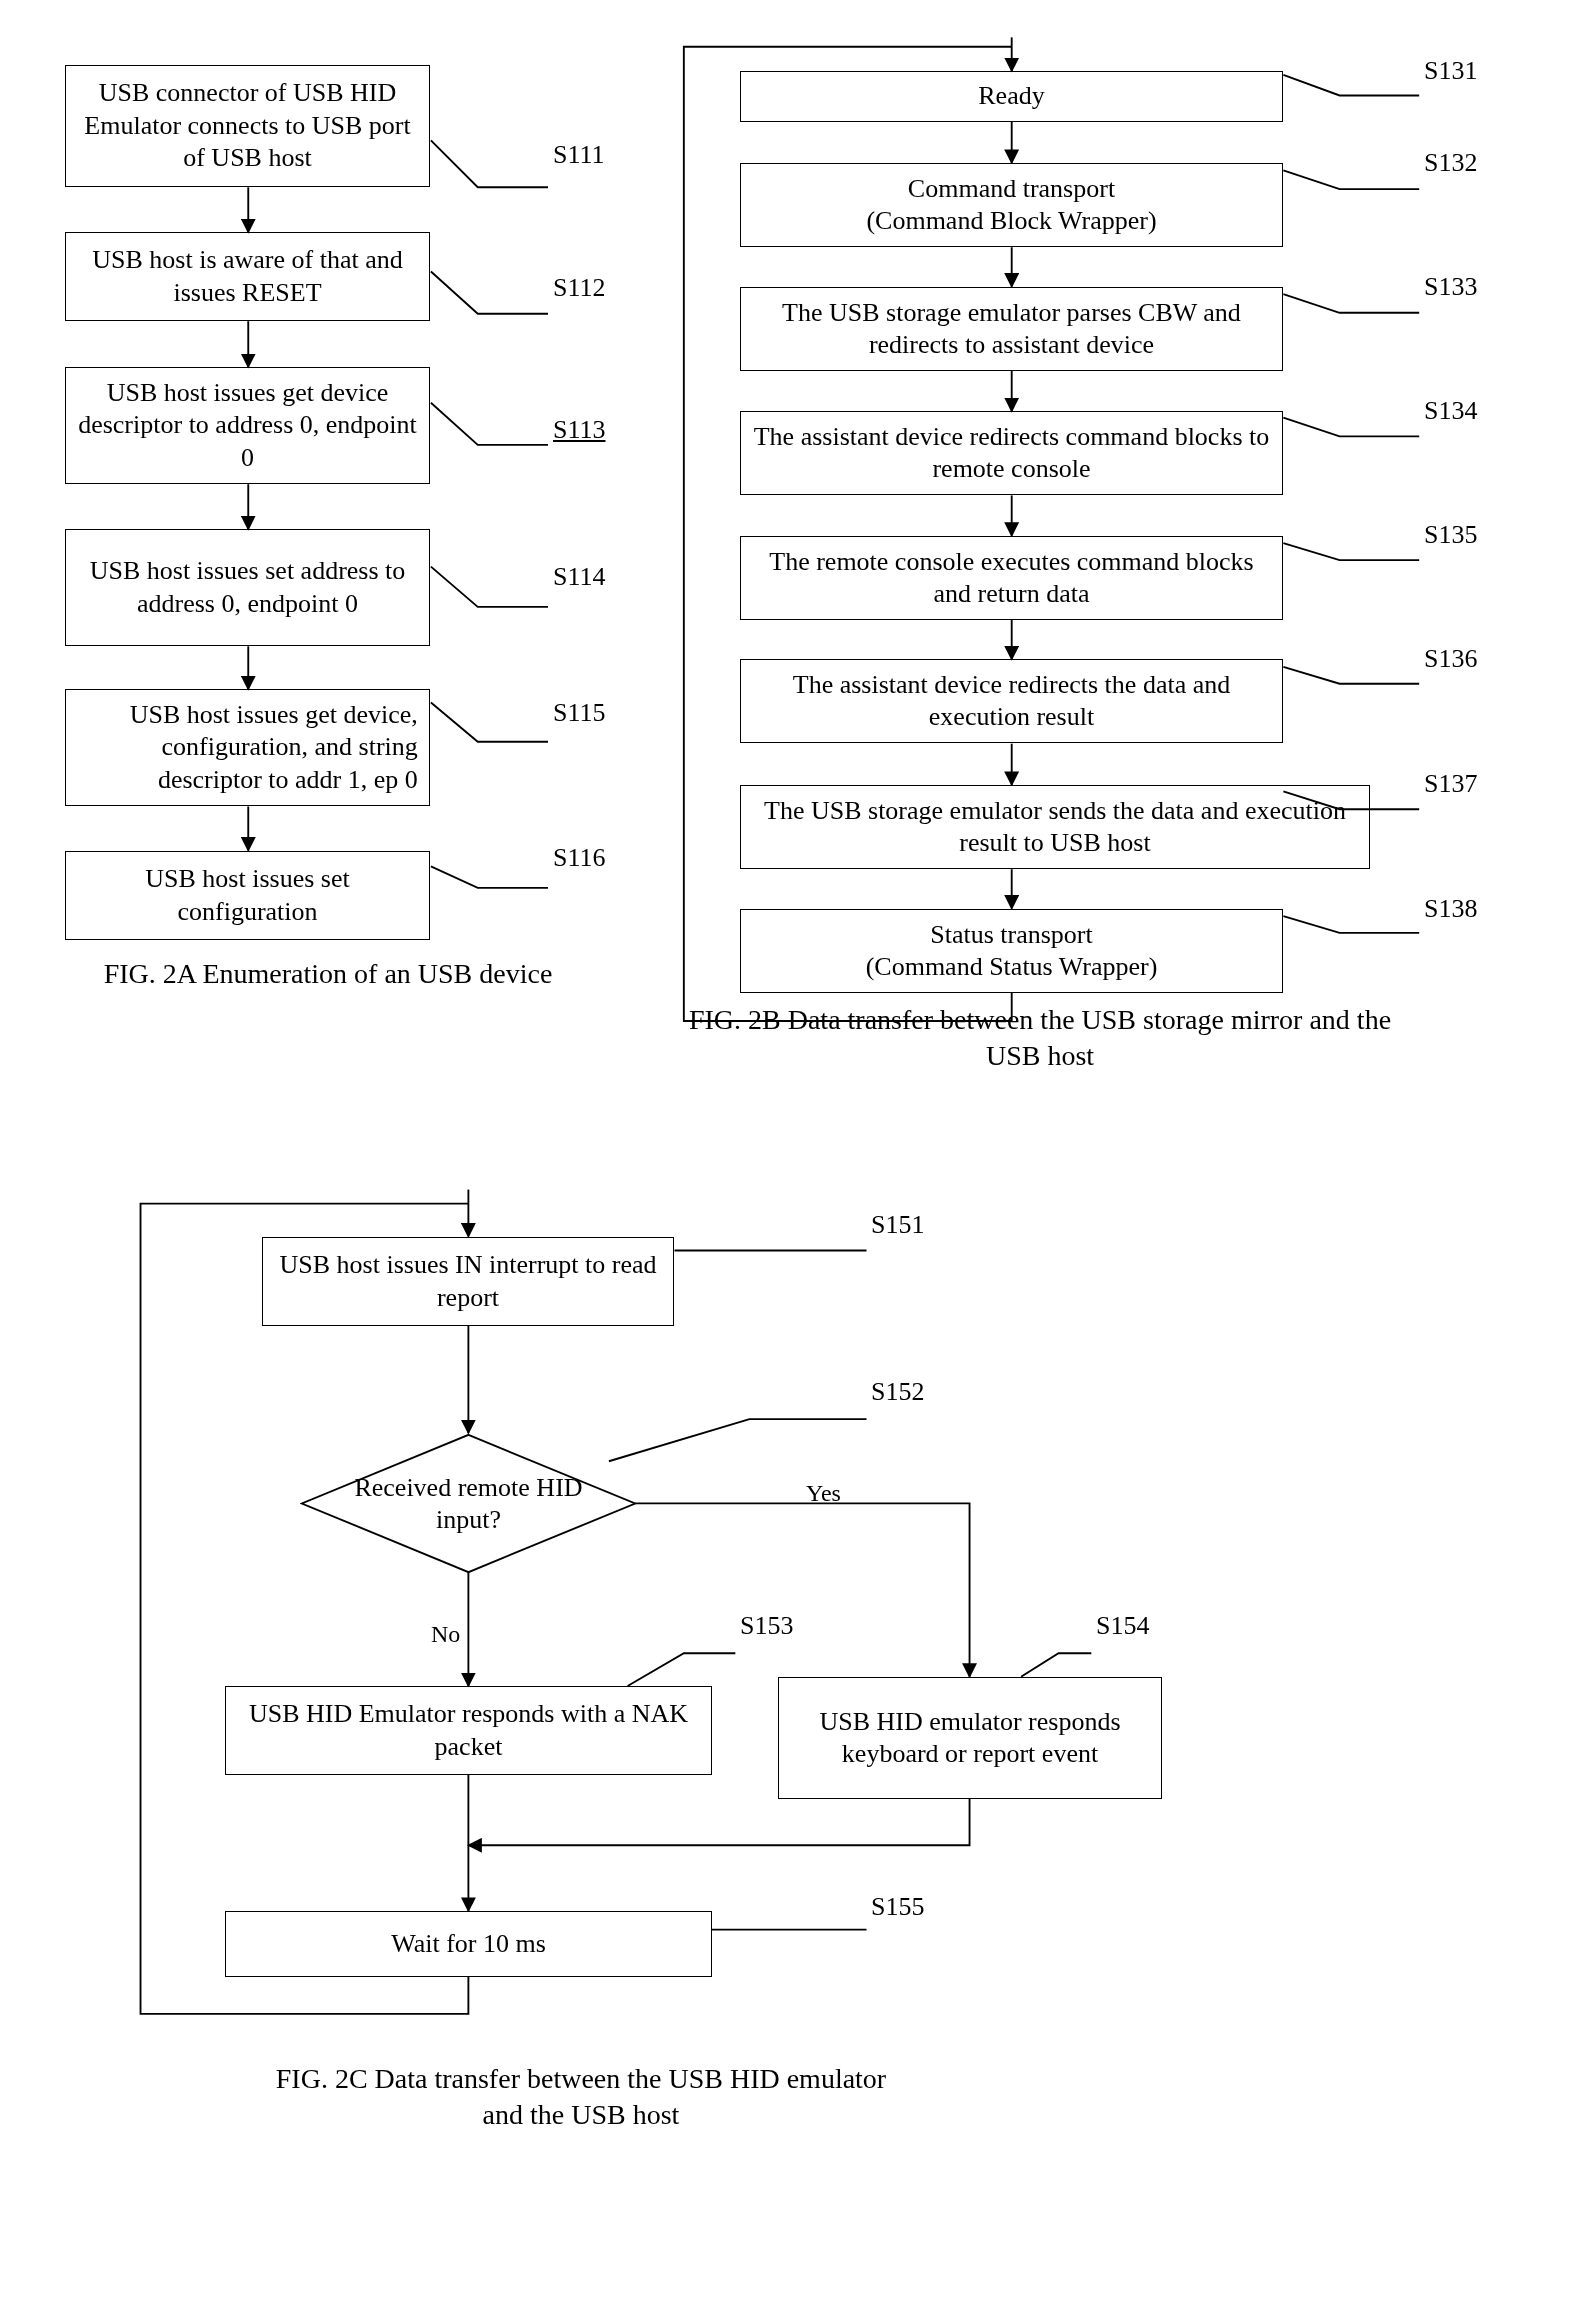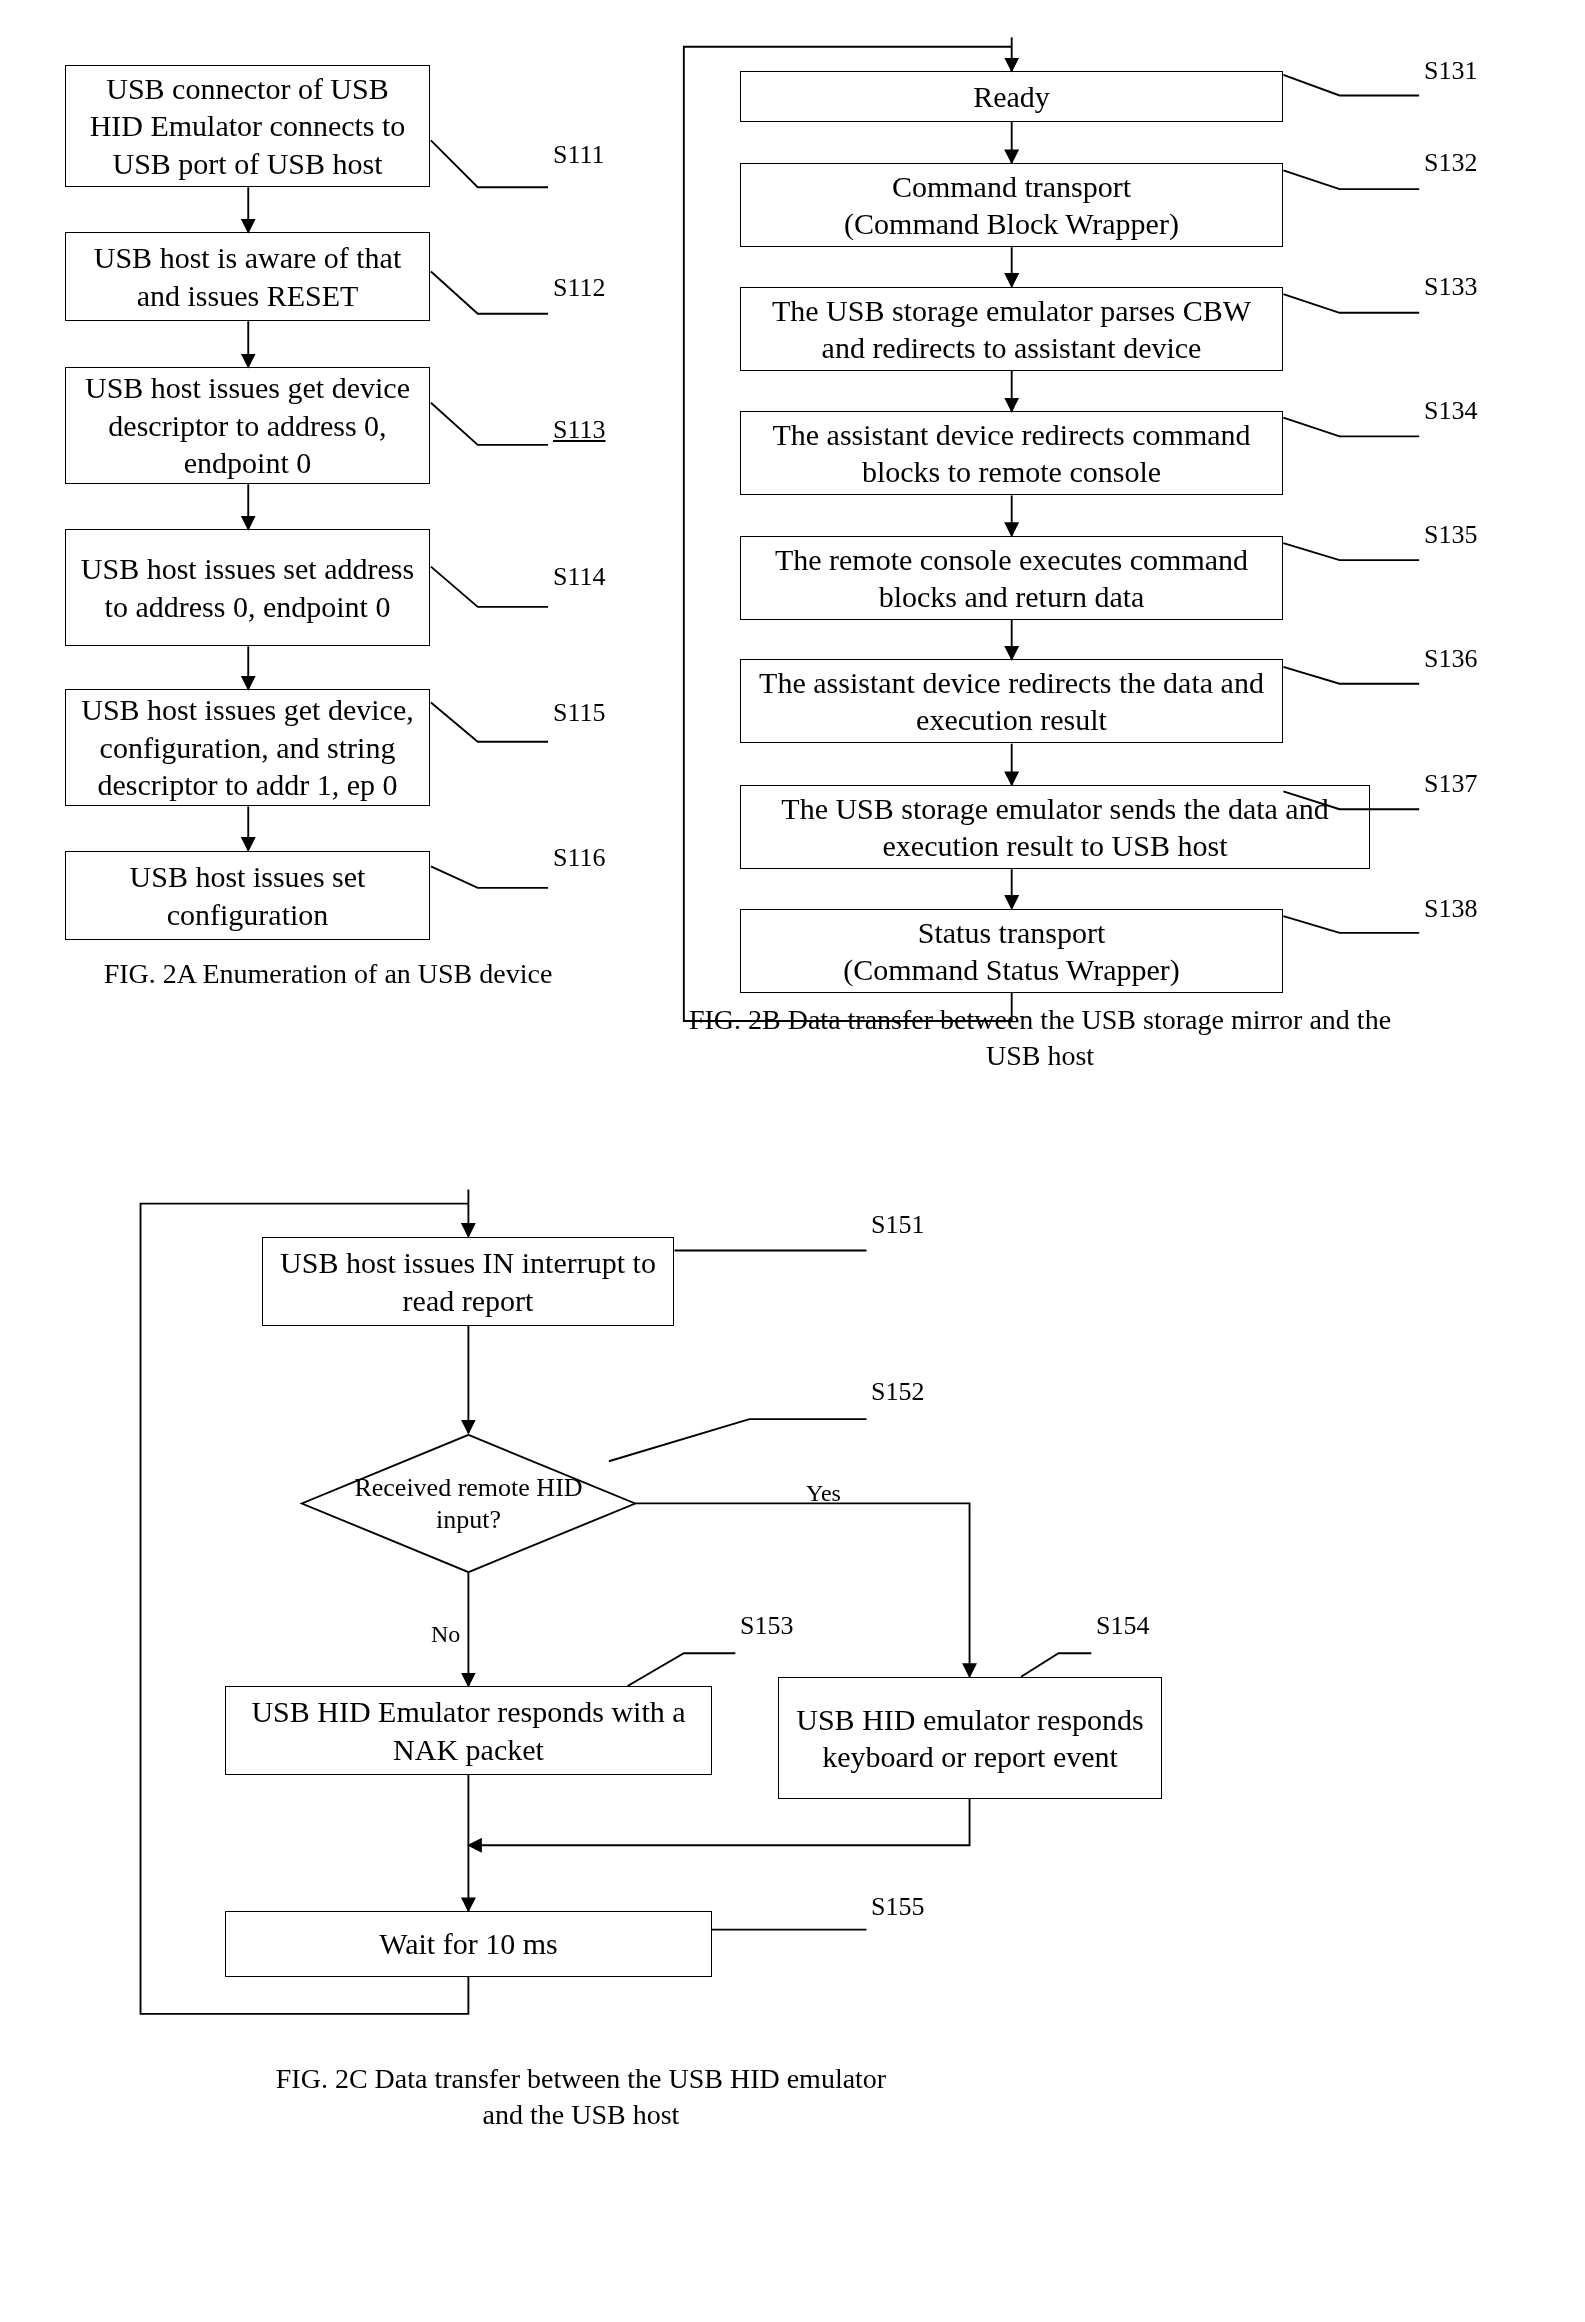--- a/index.html
+++ b/index.html
@@ -16,21 +16,21 @@
     height: 2266px;
   }
   .box {
     position: absolute;
     border: 1.9px solid #000;
     background: #fff;
     display: flex;
     align-items: center;
     justify-content: center;
     text-align: center;
-    font-size: 30px;
+    font-size: 26px;
     line-height: 1.25;
     padding: 7.5px 11.2px;
   }
   .caption {
     position: absolute;
     font-size: 28px;
     text-align: center;
     line-height: 1.3;
   }
   .label {
@@ -80,21 +80,21 @@
   <div class="box" style="left:37px; top:339px; width:365px; height:117px;">
     <span>USB host issues get device descriptor to address 0, endpoint 0</span>
   </div>
   <div class="label" style="left:525px; top:387px;text-decoration:underline;">S113</div>
 
   <div class="box" style="left:37px; top:501px; width:365px; height:117px;">
     <span>USB host issues set address to address 0, endpoint 0</span>
   </div>
   <div class="label" style="left:525px; top:534px;">S114</div>
 
-  <div class="box" style="left:37px; top:661px; width:365px; height:117px;">
+  <div class="box" style="left:37px; top:661px; width:365px; height:117px;text-align:right;">
     <span>USB host issues get device, configuration, and string descriptor to addr 1, ep 0</span>
   </div>
   <div class="label" style="left:525px; top:670px;">S115</div>
 
   <div class="box" style="left:37px; top:823px; width:365px; height:89px;">
     <span>USB host issues set configuration</span>
   </div>
   <div class="label" style="left:525px; top:815px;">S116</div>
 
   <div class="caption" style="left:0px; top:928px; width:600px;">FIG. 2A Enumeration of an USB device</div>

